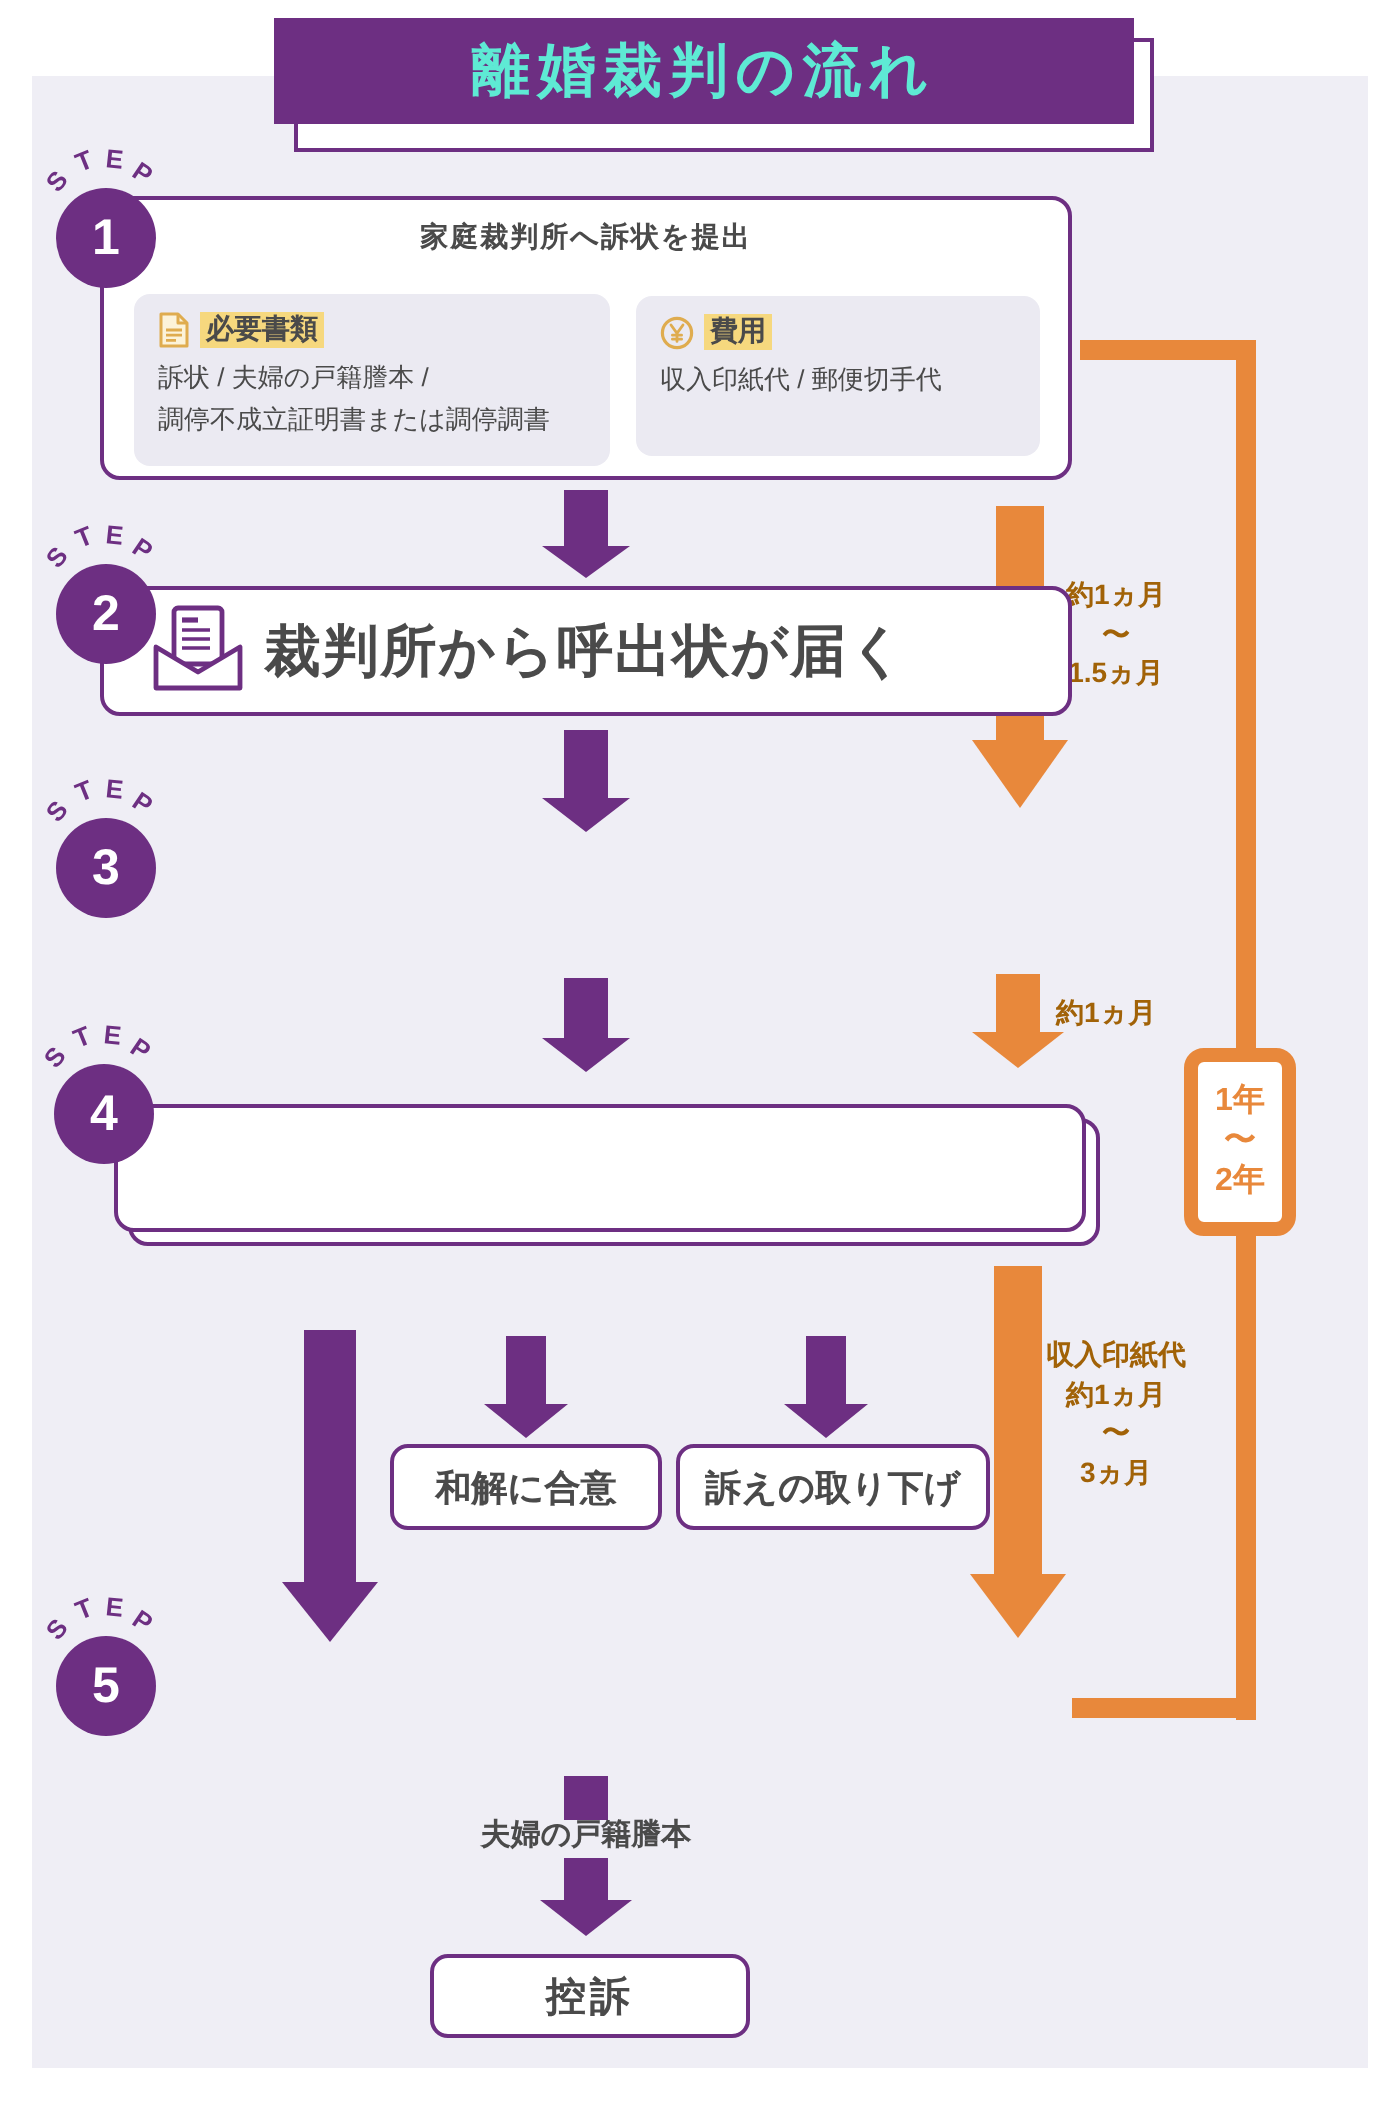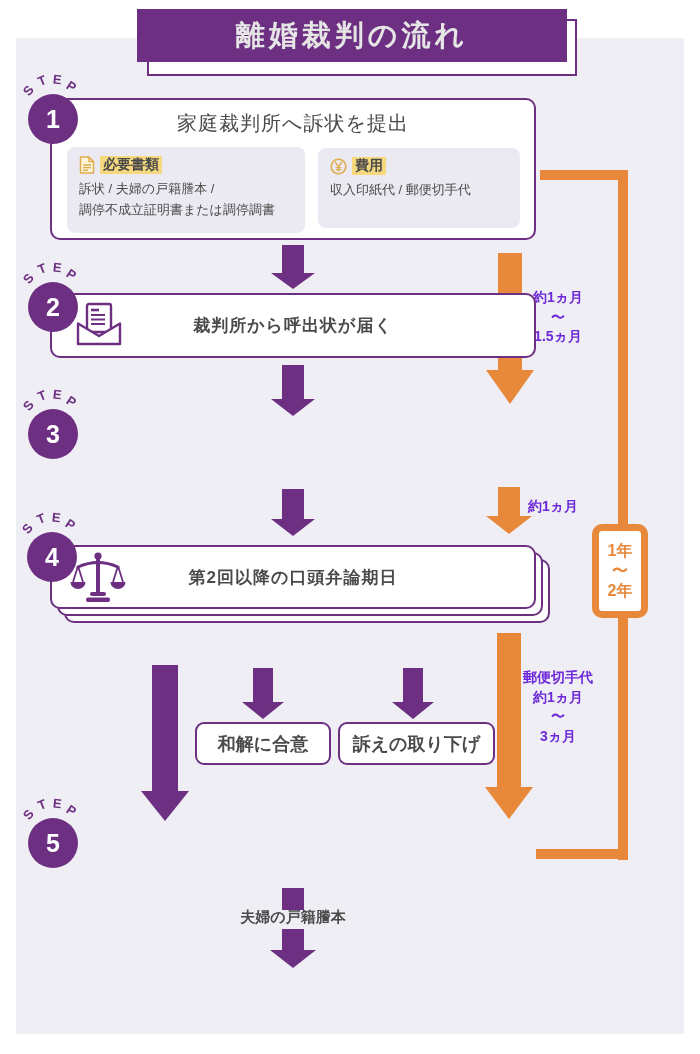--- a/index.html
+++ b/index.html
@@ -3,44 +3,44 @@
 <meta charset="utf-8">
 <style>
   html,body{margin:0;padding:0;}
   body{font-family:"Liberation Sans","DejaVu Sans",sans-serif;}
   .page{position:relative;width:700px;height:1054px;background:#ffffff;overflow:hidden;}
   .panel-bg{position:absolute;left:16px;top:38px;width:668px;height:996px;background:#EFEEF5;}
 
   
   .title-shadow{position:absolute;left:147px;top:19px;width:426px;height:53px;background:#ffffff;border:2px solid #6d2f82;}
   .title-box{position:absolute;left:137px;top:9px;width:430px;height:53px;background:#6d2f82;display:flex;align-items:center;justify-content:center;}
-  .title-box span{color:#e5e5e5;font-size:29px;font-weight:700;letter-spacing:4px;}
+  .title-box span{color:#5eead4;font-size:29px;font-weight:700;letter-spacing:4px;}
 
   
   .stepbox{position:absolute;background:#ffffff;border:2.5px solid #6d2f82;border-radius:10px;box-sizing:border-box;}
   .stack{position:absolute;background:#ffffff;border:2px solid #6d2f82;border-radius:10px;box-sizing:border-box;}
-  .box-title{position:absolute;left:0;top:0;width:100%;height:100%;display:flex;align-items:center;justify-content:center;font-size:17px;font-weight:700;color:#4a4a4a;letter-spacing:1px;text-align:right;}
-  .box-title1{position:absolute;left:0;top:10px;width:100%;text-align:center;font-size:20px;font-weight:400;color:#4a4a4a;letter-spacing:1px;}
+  .box-title{position:absolute;left:0;top:0;width:100%;height:100%;display:flex;align-items:center;justify-content:center;font-size:28px;font-weight:700;color:#4a4a4a;letter-spacing:1px;text-align:right;}
+  .box-title1{position:absolute;left:0;top:10px;width:100%;text-align:center;font-size:14px;font-weight:700;color:#4a4a4a;letter-spacing:1px;}
   .box-icon{position:absolute;}
 
   
   .ipanel{position:absolute;background:#EBEAF2;border-radius:8px;box-sizing:border-box;padding:9px 12px;}
   .ihead{display:flex;align-items:center;gap:5px;font-size:14px;font-weight:700;color:#4a4a4a;}
   .ihead .hl{background:#F6D87E;padding:0 3px;}
   .ibody{font-size:13px;color:#4a4a4a;line-height:1.6;margin-top:5px;font-weight:500;}
 
   
   .barrow{position:absolute;display:flex;flex-direction:column;align-items:center;transform:translateX(-50%);}
   .barrow .shaft{flex:1;width:var(--sw);background:var(--c);}
   .barrow .head{width:0;height:0;border-left:calc(var(--hw)/2) solid transparent;border-right:calc(var(--hw)/2) solid transparent;border-top:var(--hh) solid var(--c);}
 
   
   .oline{position:absolute;background:#E8883B;}
   .total-badge{position:absolute;left:592px;top:524px;width:56px;height:94px;background:#ffffff;border:7px solid #E8883B;border-radius:10px;box-sizing:border-box;display:flex;flex-direction:column;align-items:center;justify-content:center;color:#E8883B;font-weight:700;font-size:16px;line-height:1.25;}
-  .olabel{position:absolute;color:#6d28d9;font-weight:700;font-size:14px;text-align:center;line-height:1.4;}
+  .olabel{position:absolute;color:#a16207;font-weight:700;font-size:14px;text-align:center;line-height:1.4;}
 
   
   .badge{position:absolute;width:50px;height:50px;border-radius:50%;background:#6d2f82;color:#ffffff;font-size:25px;font-weight:700;display:flex;align-items:center;justify-content:center;}
   .steparc{position:absolute;width:56px;height:24px;}
   .steparc span{position:absolute;font-size:13px;font-weight:800;color:#6d2f82;}
 
   .minibox{position:absolute;background:#ffffff;border:2.5px solid #6d2f82;border-radius:9px;box-sizing:border-box;display:flex;align-items:center;justify-content:center;font-size:18px;font-weight:700;color:#4a4a4a;}
   .note{position:absolute;transform:translateX(-50%);font-size:15px;font-weight:700;color:#4a4a4a;white-space:nowrap;}
 </style>
 </head>
@@ -66,21 +66,21 @@
       <div class="head"></div>
     </div>
 
   <div class="olabel" style="left:522px;top:288px;width:72px">
     <span style="display:block">約1ヵ月</span>
     <span style="display:block">〜</span>
     <span style="display:block">1.5ヵ月</span>
   </div>
   <div class="olabel" style="left:528px;top:497px;width:70px;text-align:left">約1ヵ月</div>
   <div class="olabel" style="left:522px;top:668px;width:72px">
-    <span style="display:block">郵便切手代</span>
+    <span style="display:block">収入印紙代</span>
     <span style="display:block">約1ヵ月</span>
     <span style="display:block">〜</span>
     <span style="display:block">3ヵ月</span>
   </div>
 
   <div class="total-badge">
     <span>1年</span>
     <span>〜</span>
     <span>2年</span>
   </div>
@@ -154,40 +154,27 @@
       <path d="M17 8h8" stroke="#6d2f82" stroke-width="2.6"></path>
       <path d="M17 13h14M17 17.5h14M17 22h14" stroke="#6d2f82" stroke-width="1.8"></path>
       <path d="M4 21.5 L25 34 L46 21.5 L46 42 L4 42 Z" fill="#ffffff" stroke="#6d2f82" stroke-width="2.4" stroke-linejoin="round"></path>
     </svg>
     <div class="box-title">裁判所から呼出状が届く</div>
   </div>
 
 
   <div class="stack" style="left:64px;top:559px;width:486px;height:64px"></div>
   <div class="stack" style="left:57px;top:552px;width:486px;height:64px"></div>
-  <div class="stepbox" style="left:50px;top:545px;width:486px;height:64px">
-    <svg class="box-icon" style="left:18px;top:4px" width="56" height="54" viewBox="0 0 56 54">
-      <circle cx="28" cy="5" r="3.6" fill="#6d2f82"></circle>
-      <rect x="26" y="5" width="4" height="37" rx="1" fill="#6d2f82"></rect>
-      <path d="M8 16 Q28 7 48 16" fill="none" stroke="#6d2f82" stroke-width="3" stroke-linecap="round"></path>
-      <path d="M8 15 L3 31 M8 15 L13 31" fill="none" stroke="#6d2f82" stroke-width="1.8"></path>
-      <path d="M0.5 31 a7.5 7 0 0 0 15 0 z" fill="#6d2f82"></path>
-      <path d="M48 15 L43 31 M48 15 L53 31" fill="none" stroke="#6d2f82" stroke-width="1.8"></path>
-      <path d="M40.5 31 a7.5 7 0 0 0 15 0 z" fill="#6d2f82"></path>
-      <rect x="20" y="41" width="16" height="4" rx="2" fill="#6d2f82"></rect>
-      <rect x="16" y="46.5" width="24" height="4.5" rx="2" fill="#6d2f82"></rect>
-    </svg>
-    <div class="box-title">第2回以降の口頭弁論期日</div>
-  </div>
 
   <div class="minibox" style="left:338px;top:722px;width:157px;height:43px">訴えの取り下げ</div>
   <div class="minibox" style="left:195px;top:722px;width:136px;height:43px">和解に合意</div>
 
 
   <div class="note" style="left:293px;top:908px">夫婦の戸籍謄本</div>
+  <div class="minibox" style="left:215px;top:977px;width:160px;height:42px;font-size:20px;letter-spacing:2px">控訴</div>
 
   <div class="steparc" style="left:24px;top:72px">
     <span style="left:0;top:11px;transform:rotate(-50deg)">S</span>
     <span style="left:14px;top:1px;transform:rotate(-22deg)">T</span>
     <span style="left:29px;top:0;transform:rotate(6deg)">E</span>
     <span style="left:43px;top:7px;transform:rotate(34deg)">P</span>
   </div>
   <div class="badge" style="left:28px;top:94px">1</div>
 
   <div class="steparc" style="left:24px;top:260px">

